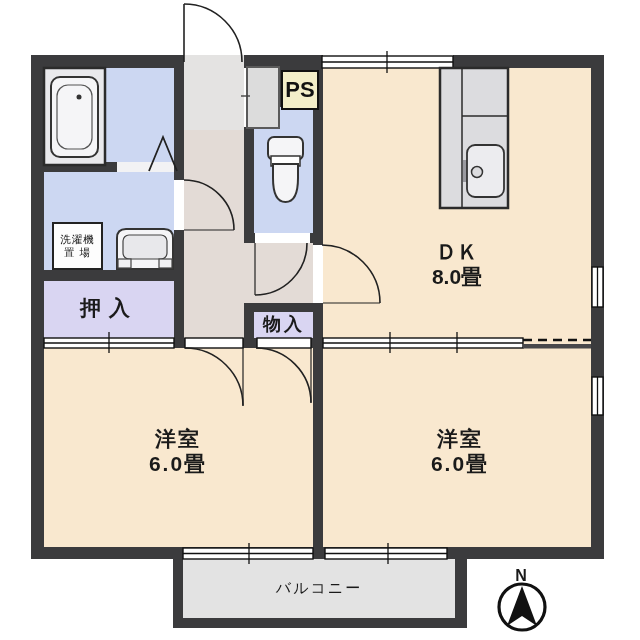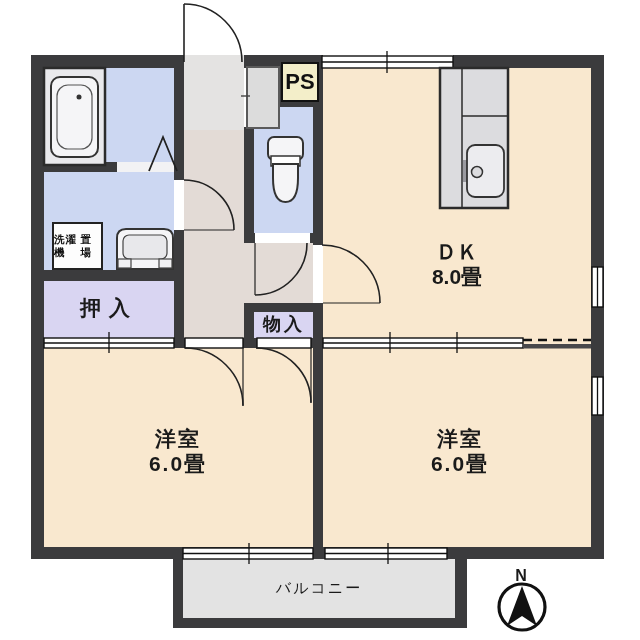--- a/index.html
+++ b/index.html
@@ -24,26 +24,26 @@
   .lbl .sz{display:block;}
   svg.overlay{position:absolute;left:0;top:0;width:640px;height:640px;pointer-events:none;}
   .band{fill:#fff;stroke:#111;stroke-width:1.4;}
   .thin{stroke:#111;stroke-width:1.3;fill:none;}
   .arc{stroke:#222;stroke-width:1.6;fill:none;}
   .leaf{stroke:#222;stroke-width:1.2;fill:none;}
   .fix-white{stroke:#333;fill:#f5f5f7;}
   .ps-box{
     position:absolute;background:var(--ps);border:2px solid #111;
     display:flex;align-items:center;justify-content:center;
-    font-weight:bold;font-size:22px;letter-spacing:0px;
+    font-weight:bold;font-size:22px;letter-spacing:0px;margin-top:8px;
   }
   .laundry-box{
     position:absolute;background:#fdfdfd;border:2px solid #222;
-    display:flex;flex-direction:row;align-items:center;justify-content:center;
-    font-size:10.5px;line-height:1.25;letter-spacing:1px;font-weight:bold;
+    display:flex;flex-direction:column;align-items:center;justify-content:center;
+    font-size:10.5px;line-height:1.25;letter-spacing:1px;
   }
   .shoe-cab{position:absolute;background:#dcdcdc;border:2px solid #5a5a5a;}
 </style>
 </head>
 <body>
 
 <div id="plan">
 
   <div class="floor wet-fill" style="left:44px;top:68px;width:130px;height:94px;"></div>
   <div class="floor" style="left:117px;top:162px;width:57px;height:10px;background:#f2f2f4;"></div>

